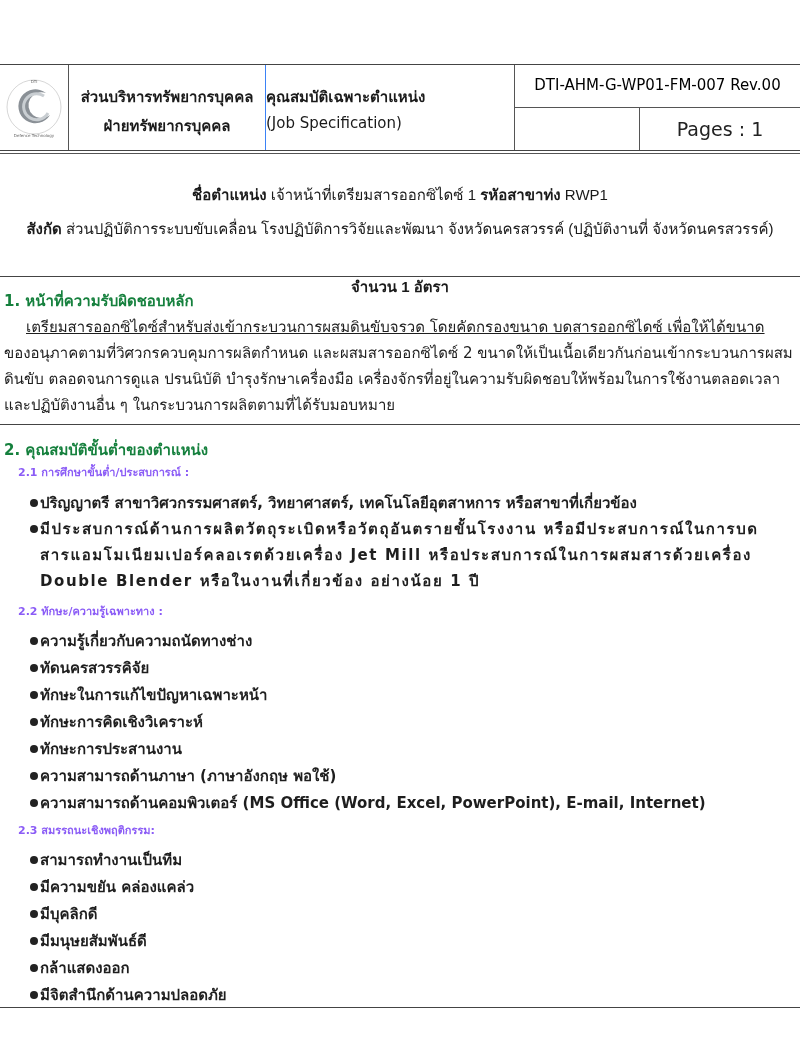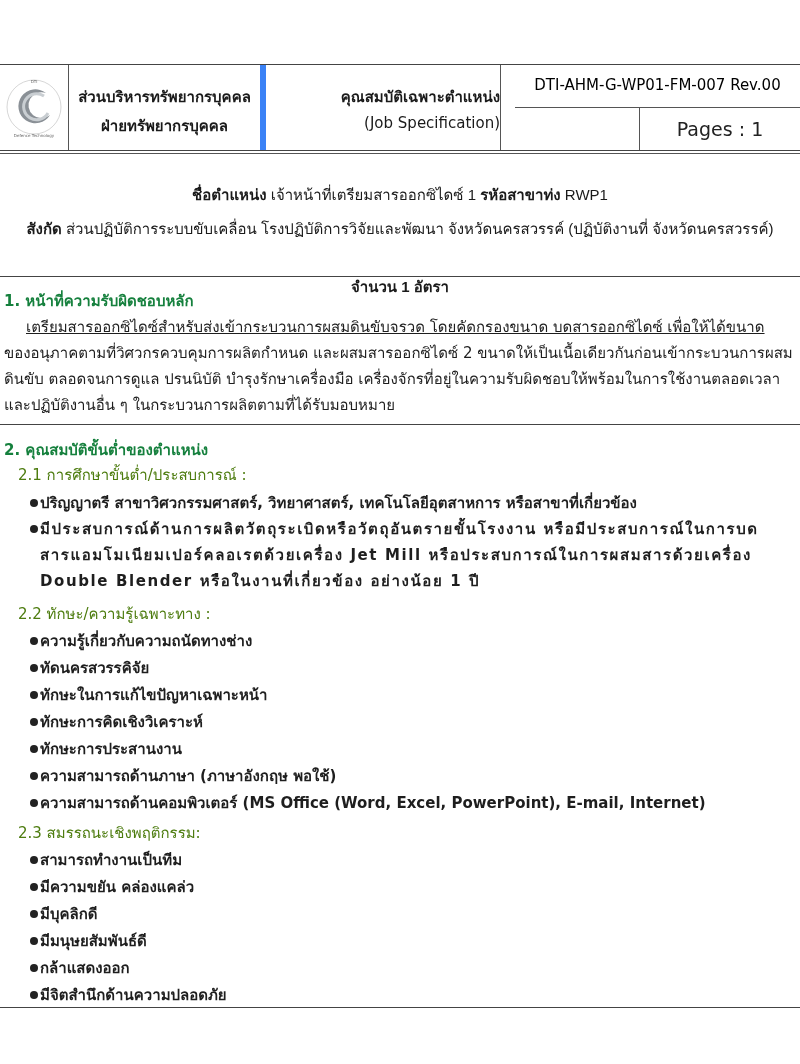--- a/index.html
+++ b/index.html
@@ -32,22 +32,22 @@
     height: 0;
     border-top: 1.5px solid #555;
   }
   .hcell {
     position: absolute;
     top: 0;
     height: 85px;
     box-sizing: border-box;
   }
   .logo-cell { left: 0; width: 69px; border-right: 1px solid #555; }
-  .org-cell { left: 69px; width: 197px; border-right: 6px solid #3b82f6; text-align: center; }
-  .title-cell { left: 252px; width: 249px; border-right: 1px solid #555; text-align: right; }
+  .org-cell { left: 69px; width: 197px; border-right: 1px solid #3b82f6; text-align: center; }
+  .title-cell { left: 266px; width: 249px; border-right: 1px solid #555; text-align: left; }
   .doc-cell { left: 515px; width: 285px; }
   .doc-code {
     position: absolute; left: 0; top: 0; width: 285px; height: 43px;
     border-bottom: 1px solid #555; box-sizing: border-box;
     text-align: center; line-height: 40px; font-size: 15px; color: #000000;
   }
   .doc-blank {
     position: absolute; left: 0; top: 43px; width: 125px; height: 42px;
     border-right: 1px solid #555; box-sizing: border-box;
   }
@@ -83,21 +83,21 @@
   .sec-title {
     position: absolute; left: 4px; font-size: 15px; font-weight: bold; color: #15803d;
     white-space: nowrap;
   }
   .para {
     position: absolute; left: 4px; width: 792px; font-size: 15px; color: #1e1e1e;
     line-height: 26px; text-align: justify;
   }
   .para .line { display: block; white-space: nowrap; }
   .sub-title {
-    position: absolute; left: 18px; font-size: 15px; font-weight: normal; color: #4d7c0f;
+    position: absolute; left: 18px; font-size: 11px; font-weight: bold; color: #8b5cf6;
     white-space: nowrap;
   }
   .bullet-item {
     position: absolute; left: 30px; width: 766px; font-size: 15px; color: #1e1e1e;
     line-height: 26px;
   }
   .bullet-dot {
     position: absolute; left: 0; top: 9px; width: 8px; height: 8px; border-radius: 50%;
     background: #222;
   }

